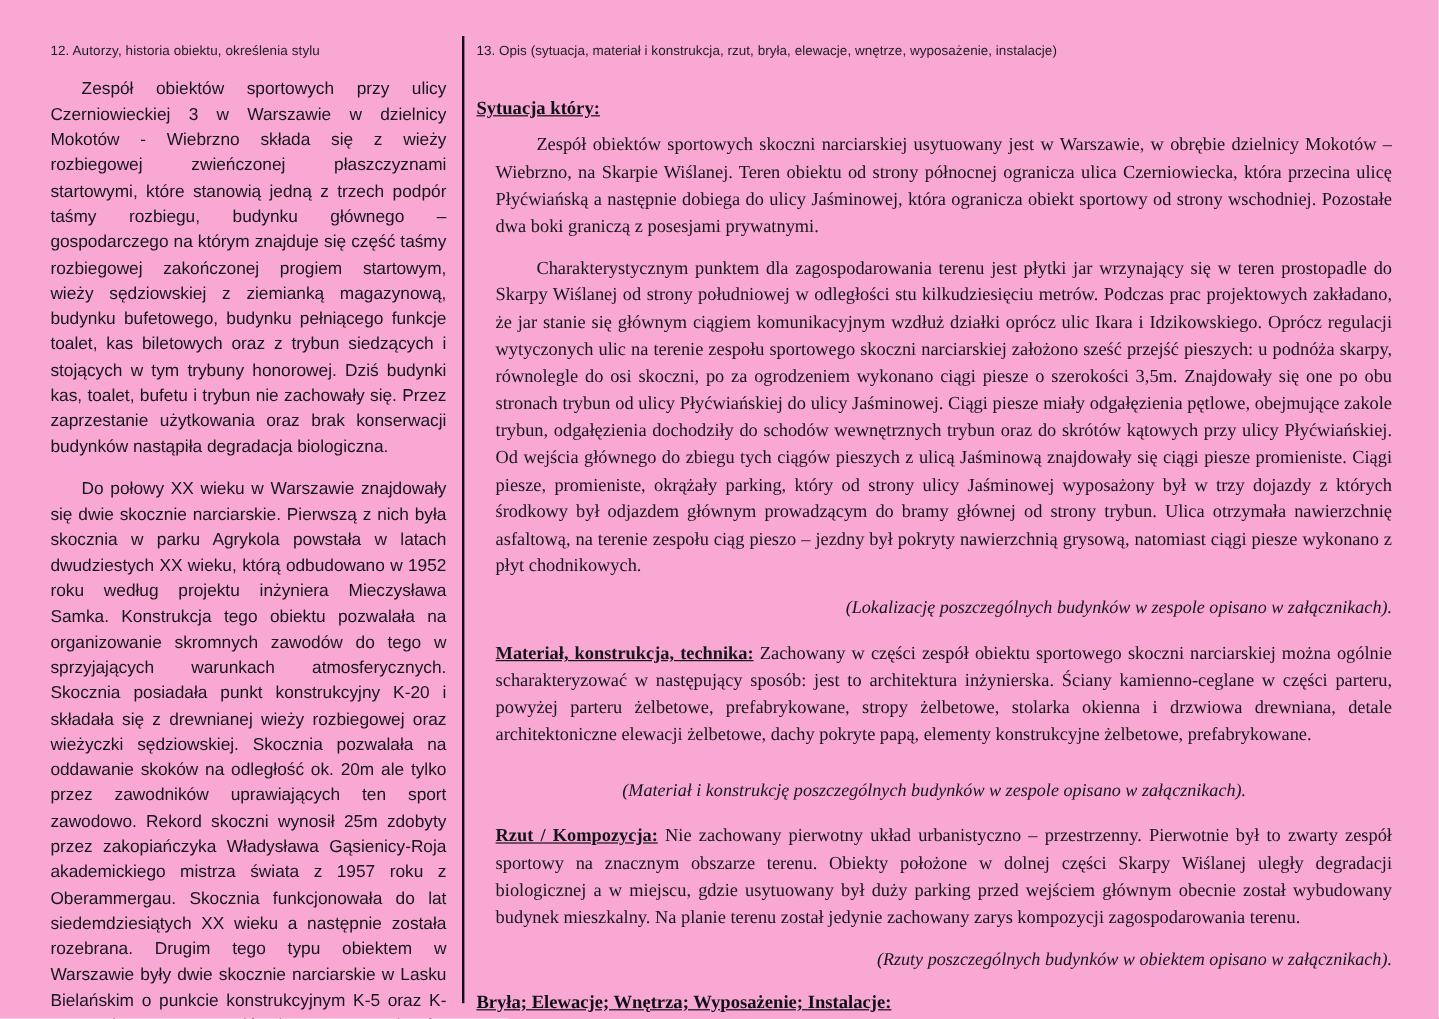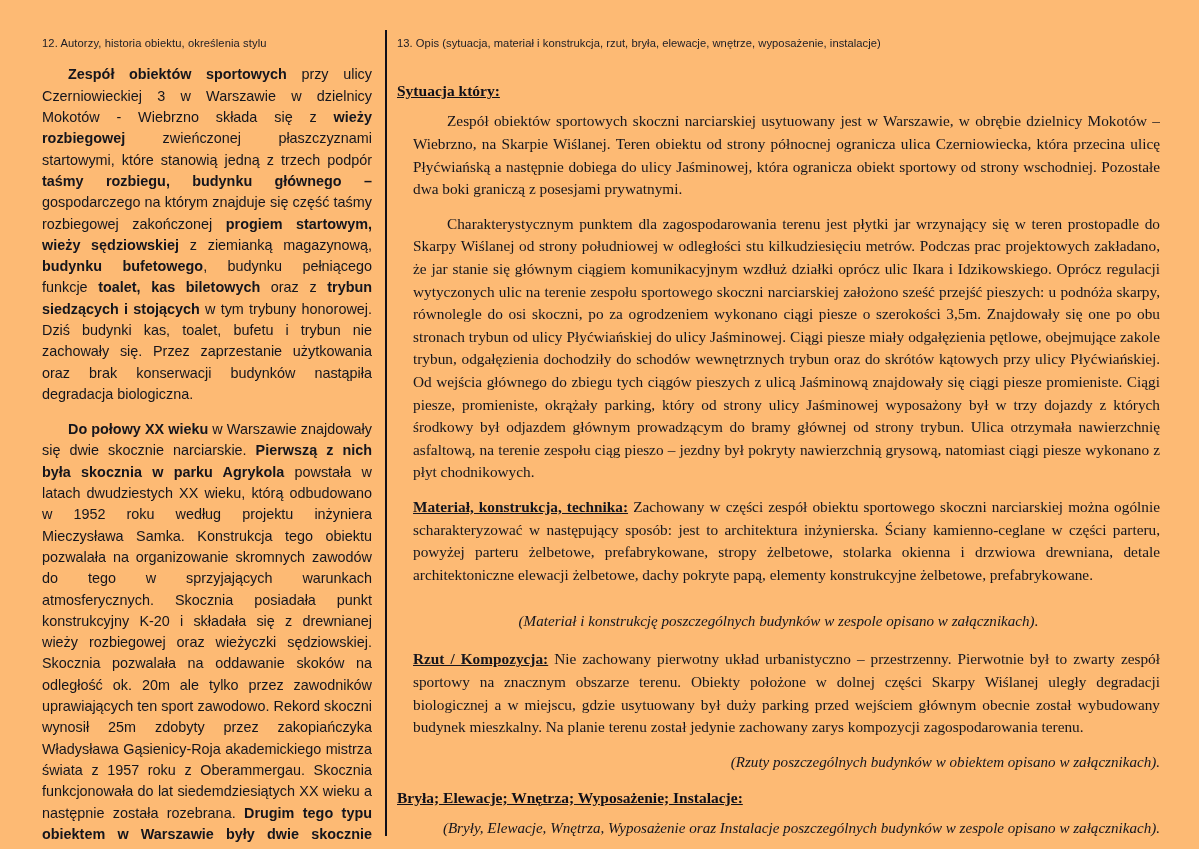--- a/index.html
+++ b/index.html
@@ -13,21 +13,21 @@
     height: 849px;
     overflow: hidden;
     font-family: "Liberation Sans", sans-serif;
     color: #13131a;
     position: relative;
   }
 
   .page {
     position: absolute;
     inset: 0;
-    background: #fdba74;
+    background: #f9a8d4;
   }
 
   
   .col-divider {
     position: absolute;
     left: 385px;
     top: 30px;
     width: 2px;
     height: 806px;
     background: #10101a;
@@ -52,21 +52,21 @@
     font-family: "Liberation Sans", sans-serif;
     font-size: 14.4px;
     line-height: 21.3px;
     text-align: justify;
     text-justify: inter-word;
     margin: 0 0 14px 0;
     text-indent: 26px;
     color: #15151c;
     hyphens: none;
   }
-  .col-left p.body b { font-weight: 700; }
+  .col-left p.body b { font-weight: 400; }
 
   
   .col-right {
     position: absolute;
     left: 397px;
     top: 37px;
     width: 763px;
   }
   .col-right .field-label {
     font-family: "Liberation Sans", sans-serif;
@@ -133,20 +133,21 @@
 
   <div class="col-right">
     <div class="field-label">13. Opis (sytuacja, materiał i konstrukcja, rzut, bryła, elewacje, wnętrze, wyposażenie, instalacje)</div>
 
     <div class="sec-head">Sytuacja który:</div>
 
     <p class="body">Zespół obiektów sportowych skoczni narciarskiej usytuowany jest w Warszawie, w obrębie dzielnicy Mokotów – Wiebrzno, na Skarpie Wiślanej. Teren obiektu od strony północnej ogranicza ulica Czerniowiecka, która przecina ulicę Płyćwiańską a następnie dobiega do ulicy Jaśminowej, która ogranicza obiekt sportowy od strony wschodniej. Pozostałe dwa boki graniczą z posesjami prywatnymi.</p>
 
     <p class="body">Charakterystycznym punktem dla zagospodarowania terenu jest płytki jar wrzynający się w teren prostopadle do Skarpy Wiślanej od strony południowej w odległości stu kilkudziesięciu metrów. Podczas prac projektowych zakładano, że jar stanie się głównym ciągiem komunikacyjnym wzdłuż działki oprócz ulic Ikara i Idzikowskiego. Oprócz regulacji wytyczonych ulic na terenie zespołu sportowego skoczni narciarskiej założono sześć przejść pieszych: u podnóża skarpy, równolegle do osi skoczni, po za ogrodzeniem wykonano ciągi piesze o szerokości 3,5m. Znajdowały się one po obu stronach trybun od ulicy Płyćwiańskiej do ulicy Jaśminowej. Ciągi piesze miały odgałęzienia pętlowe, obejmujące zakole trybun, odgałęzienia dochodziły do schodów wewnętrznych trybun oraz do skrótów kątowych przy ulicy Płyćwiańskiej. Od wejścia głównego do zbiegu tych ciągów pieszych z ulicą Jaśminową znajdowały się ciągi piesze promieniste. Ciągi piesze, promieniste, okrążały parking, który od strony ulicy Jaśminowej wyposażony był w trzy dojazdy z których środkowy był odjazdem głównym prowadzącym do bramy głównej od strony trybun. Ulica otrzymała nawierzchnię asfaltową, na terenie zespołu ciąg pieszo – jezdny był pokryty nawierzchnią grysową, natomiast ciągi piesze wykonano z płyt chodnikowych.</p>
 
+    <p class="note">(Lokalizację poszczególnych budynków w zespole opisano w załącznikach).</p>
 
     <p class="body flush"><span class="lead-head">Materiał, konstrukcja, technika:</span><span> Zachowany w części zespół obiektu sportowego skoczni narciarskiej można ogólnie scharakteryzować w następujący sposób: jest to architektura inżynierska. Ściany kamienno-ceglane w części parteru, powyżej parteru żelbetowe, prefabrykowane, stropy żelbetowe, stolarka okienna i drzwiowa drewniana, detale architektoniczne elewacji żelbetowe, dachy pokryte papą, elementy konstrukcyjne  żelbetowe, prefabrykowane.</span></p>
 
     <p class="note center-ish">(Materiał i konstrukcję poszczególnych budynków w zespole opisano w załącznikach).</p>
 
     <p class="body flush"><span class="lead-head">Rzut / Kompozycja:</span><span>  Nie zachowany pierwotny układ urbanistyczno – przestrzenny. Pierwotnie był to zwarty zespół sportowy na znacznym obszarze terenu. Obiekty położone w dolnej części Skarpy Wiślanej uległy degradacji biologicznej a w miejscu, gdzie usytuowany był duży parking przed wejściem głównym obecnie został wybudowany budynek mieszkalny. Na planie terenu został jedynie zachowany zarys kompozycji zagospodarowania terenu.</span></p>
 
     <p class="note">(Rzuty poszczególnych budynków w obiektem opisano w załącznikach).</p>
 
     <div class="sec-head">Bryła; Elewacje; Wnętrza; Wyposażenie; Instalacje:</div>

